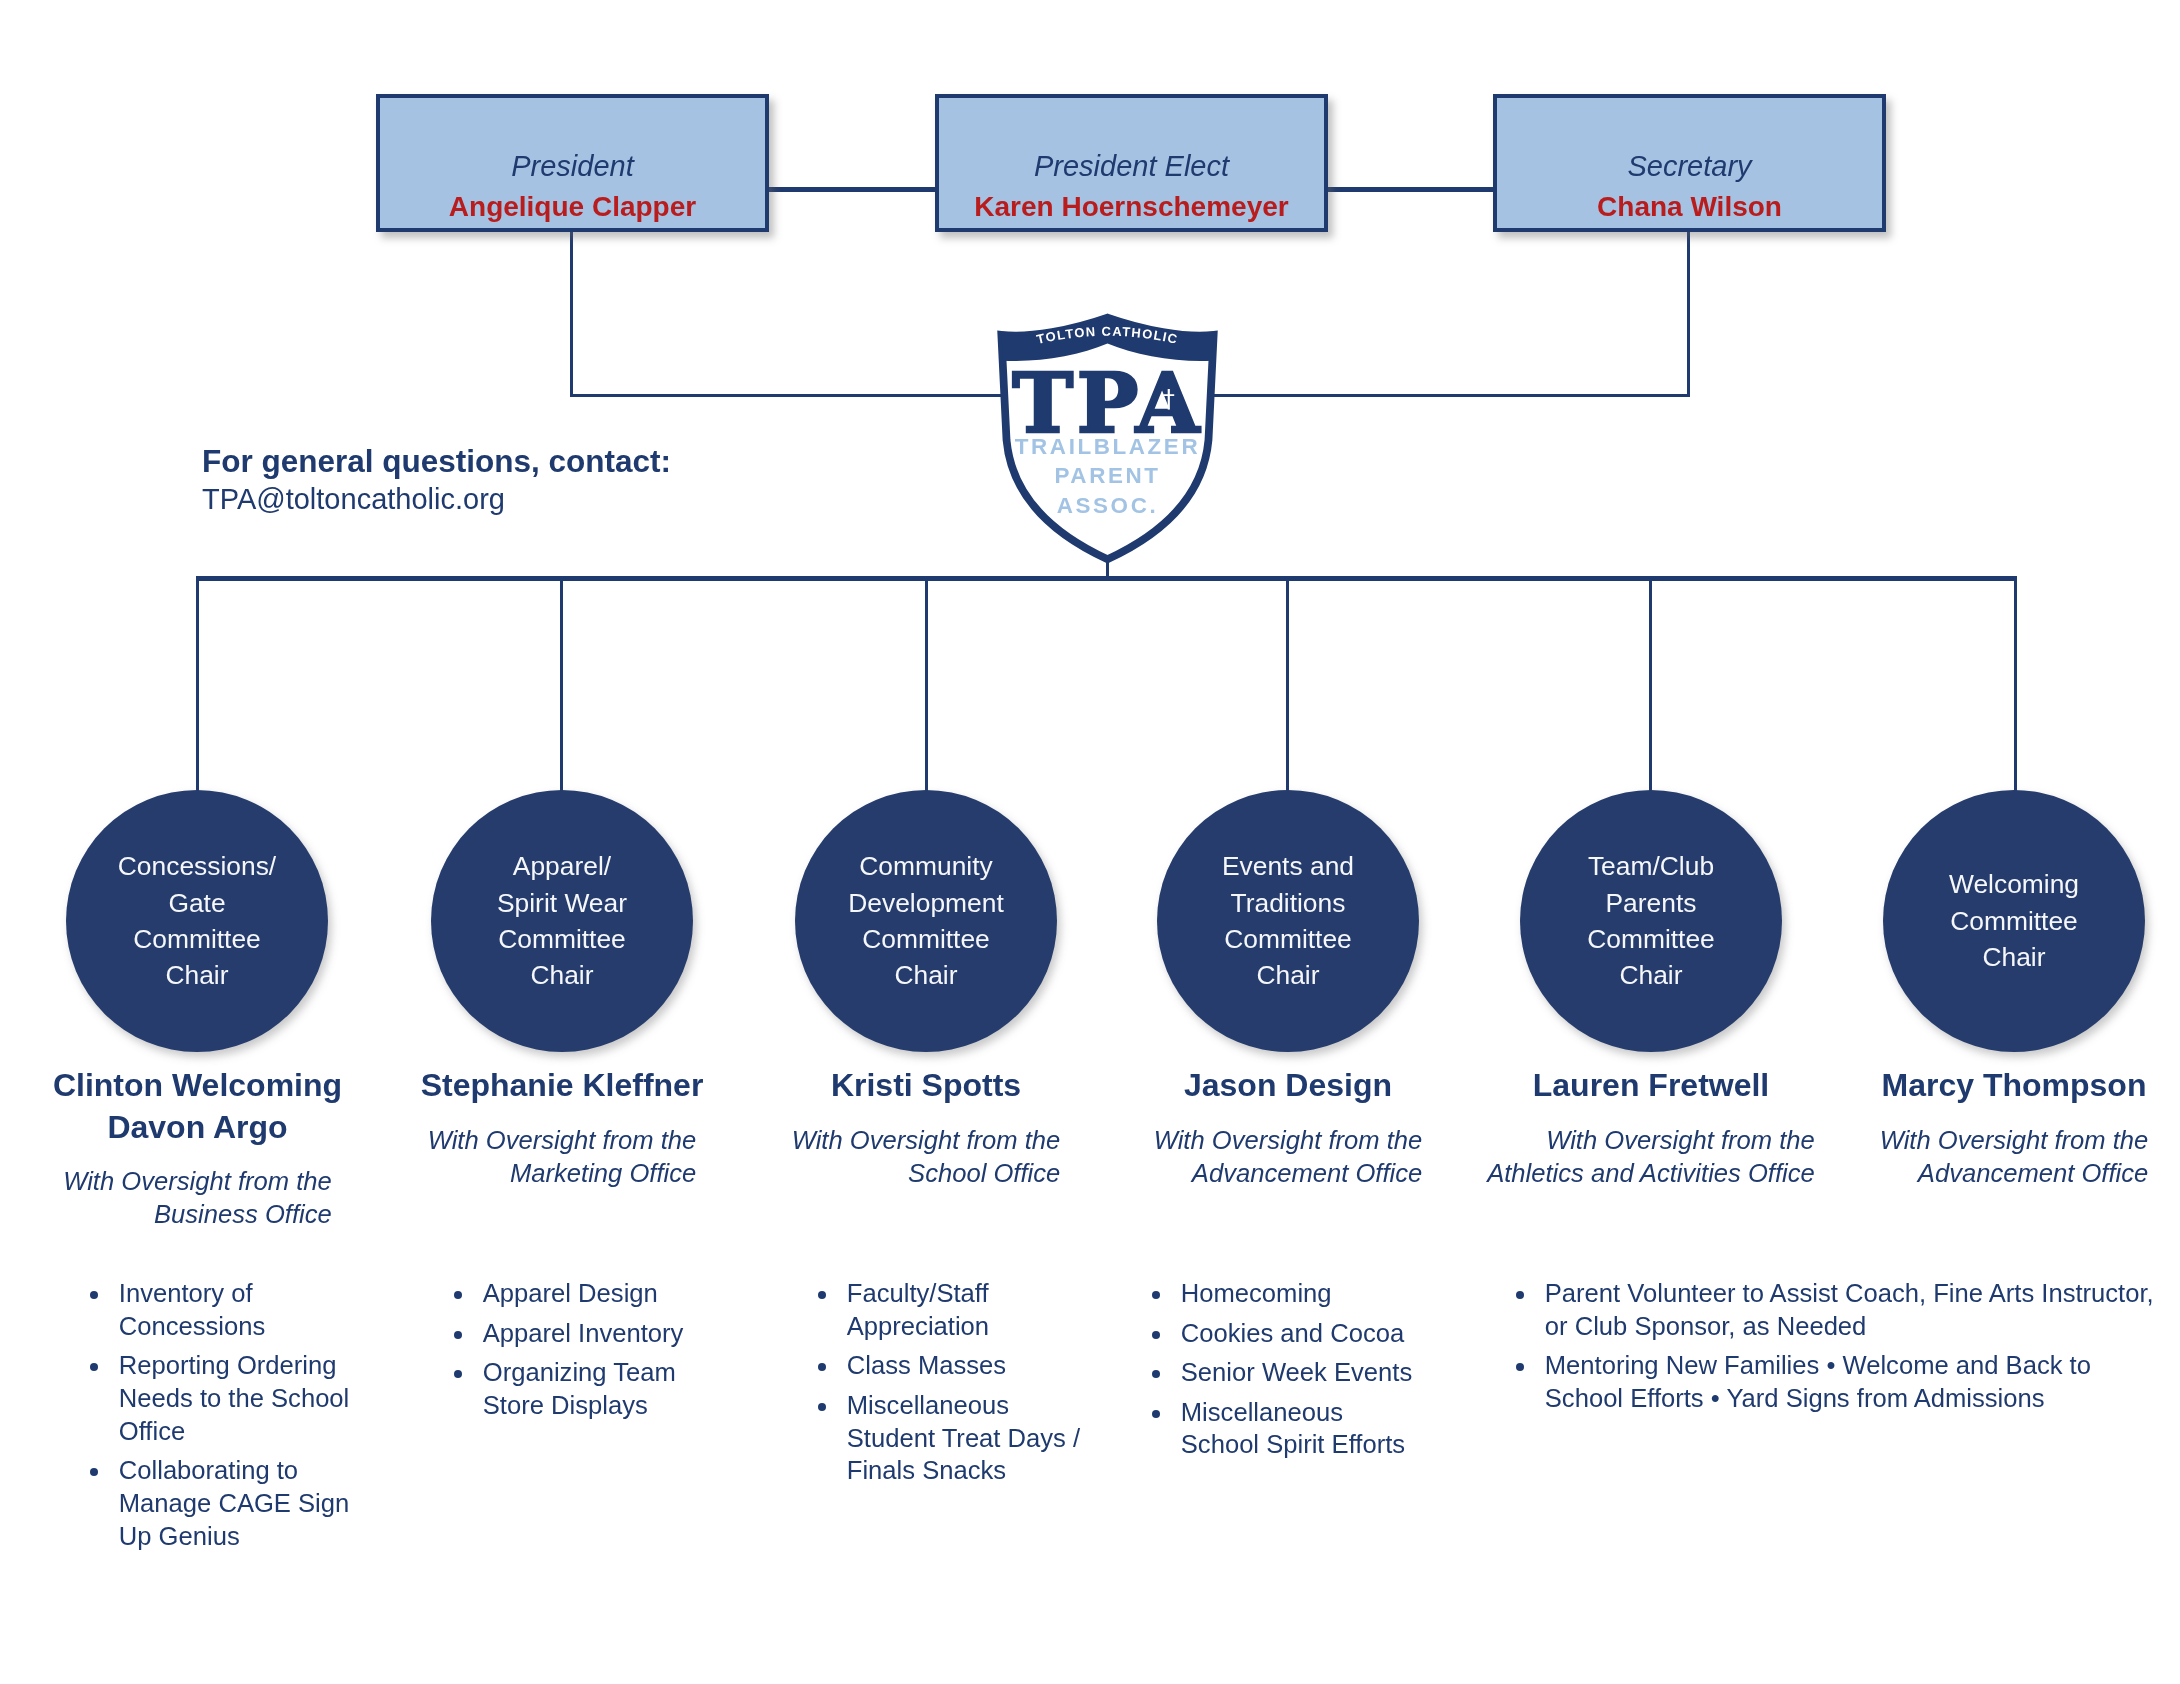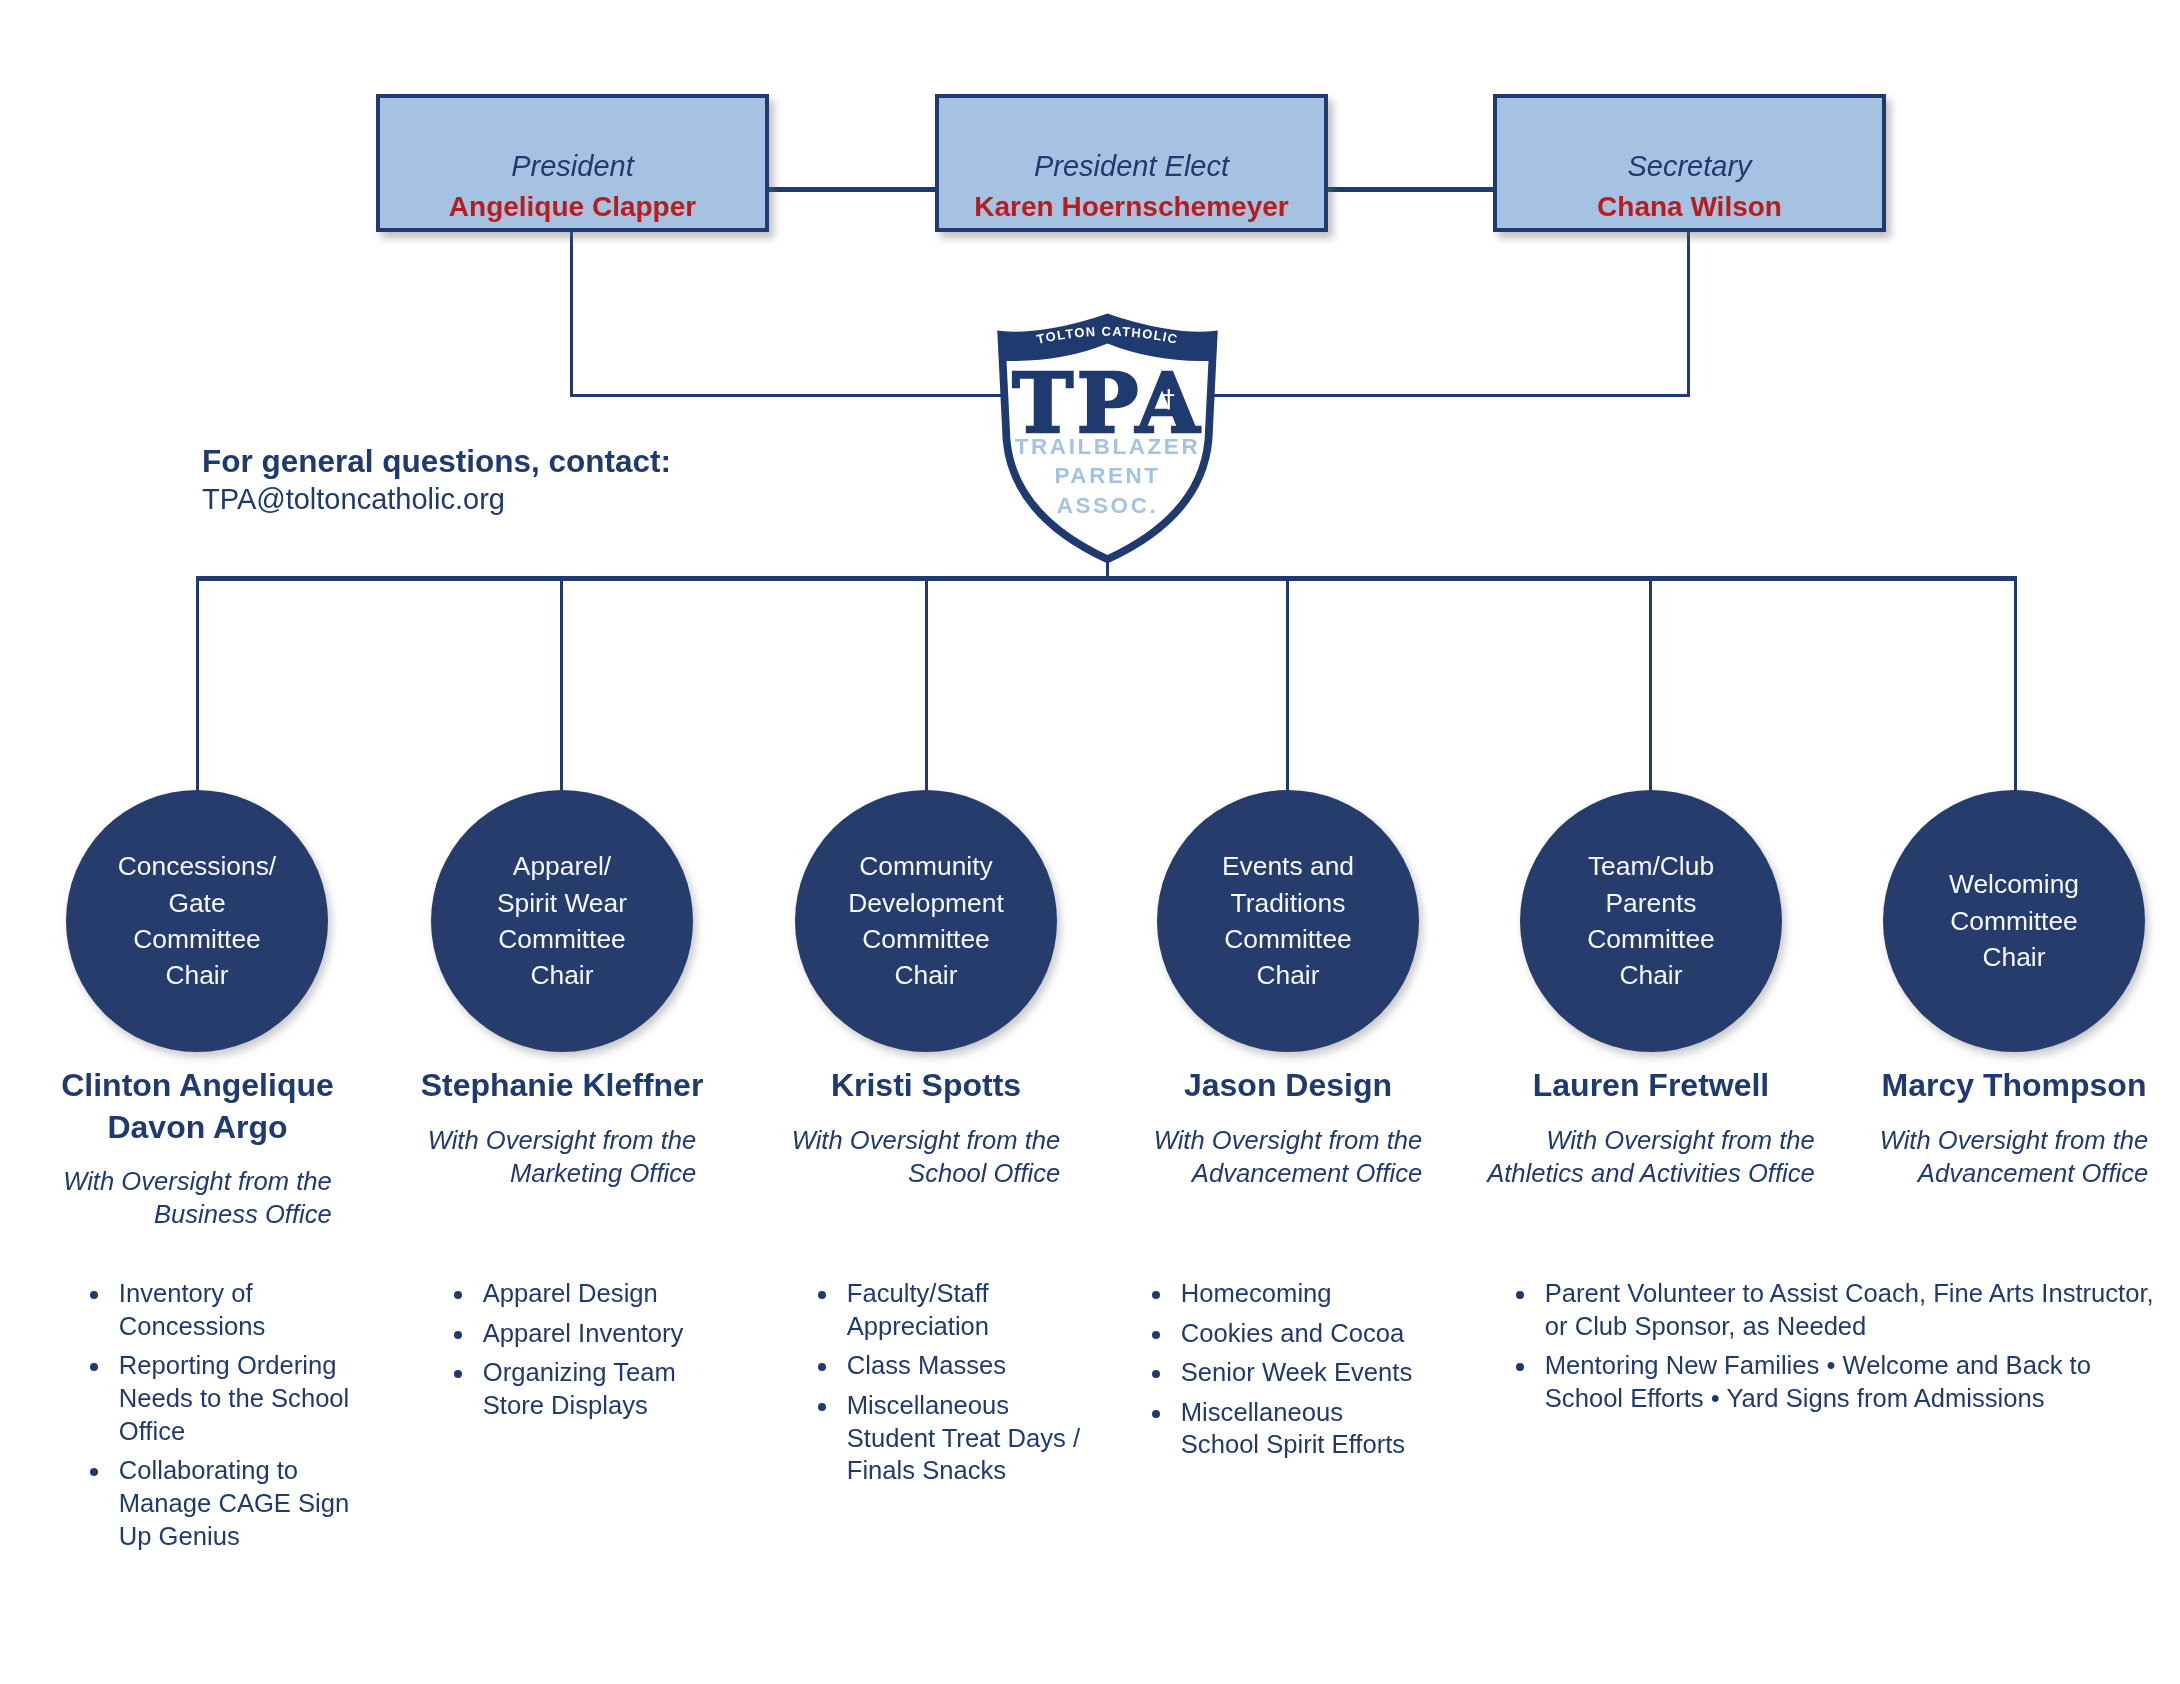--- a/index.html
+++ b/index.html
@@ -136,21 +136,21 @@
 Chair</div>
   <div class="circle ci5">Team/Club
 Parents
 Committee
 Chair</div>
   <div class="circle ci6">Welcoming
 Committee
 Chair</div>
 
   <div class="colblock cb1">
-    <div class="names">Clinton Angelique
+    <div class="names">Clinton Welcoming
 Davon Argo</div>
     <div class="oversight">With Oversight from the
 Business Office</div>
   </div>
   <div class="colblock cb2">
     <div class="names">Stephanie Kleffner</div>
     <div class="oversight">With Oversight from the
 Marketing Office</div>
   </div>
   <div class="colblock cb3">

